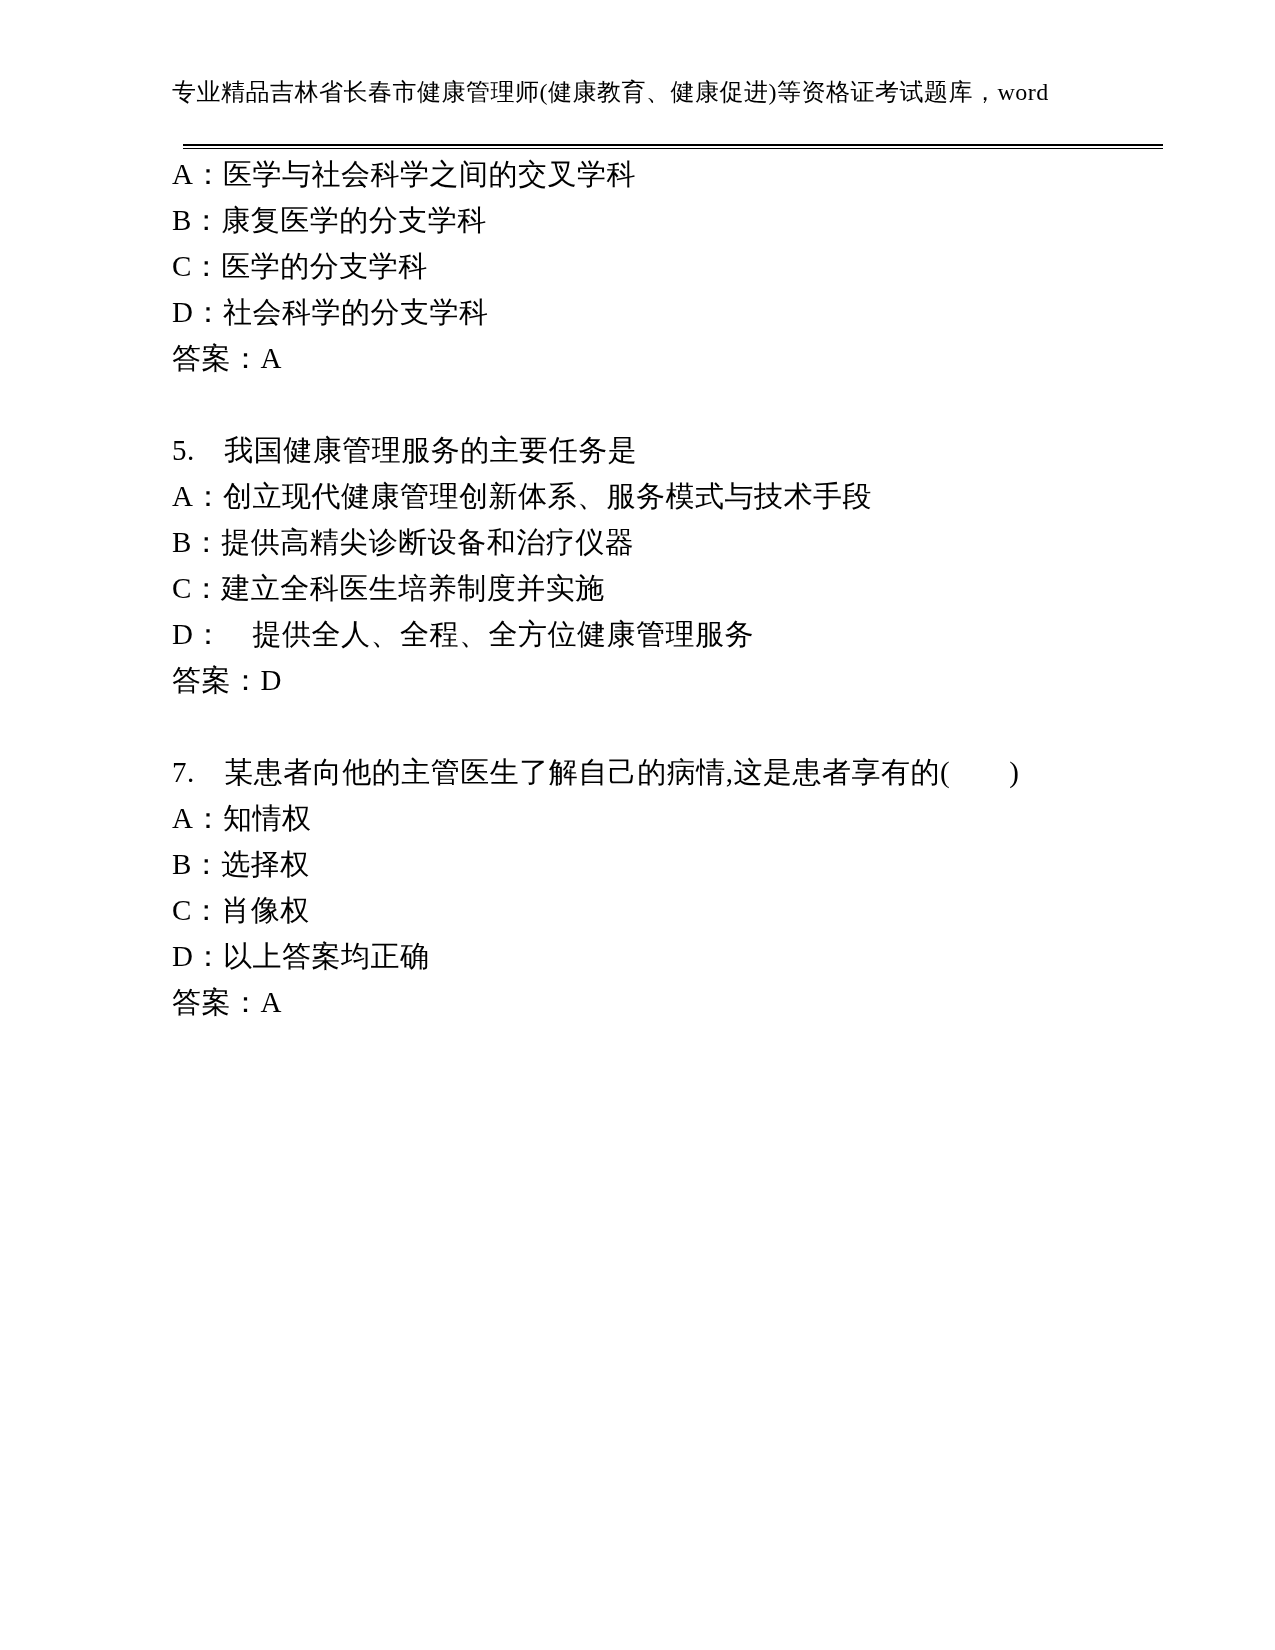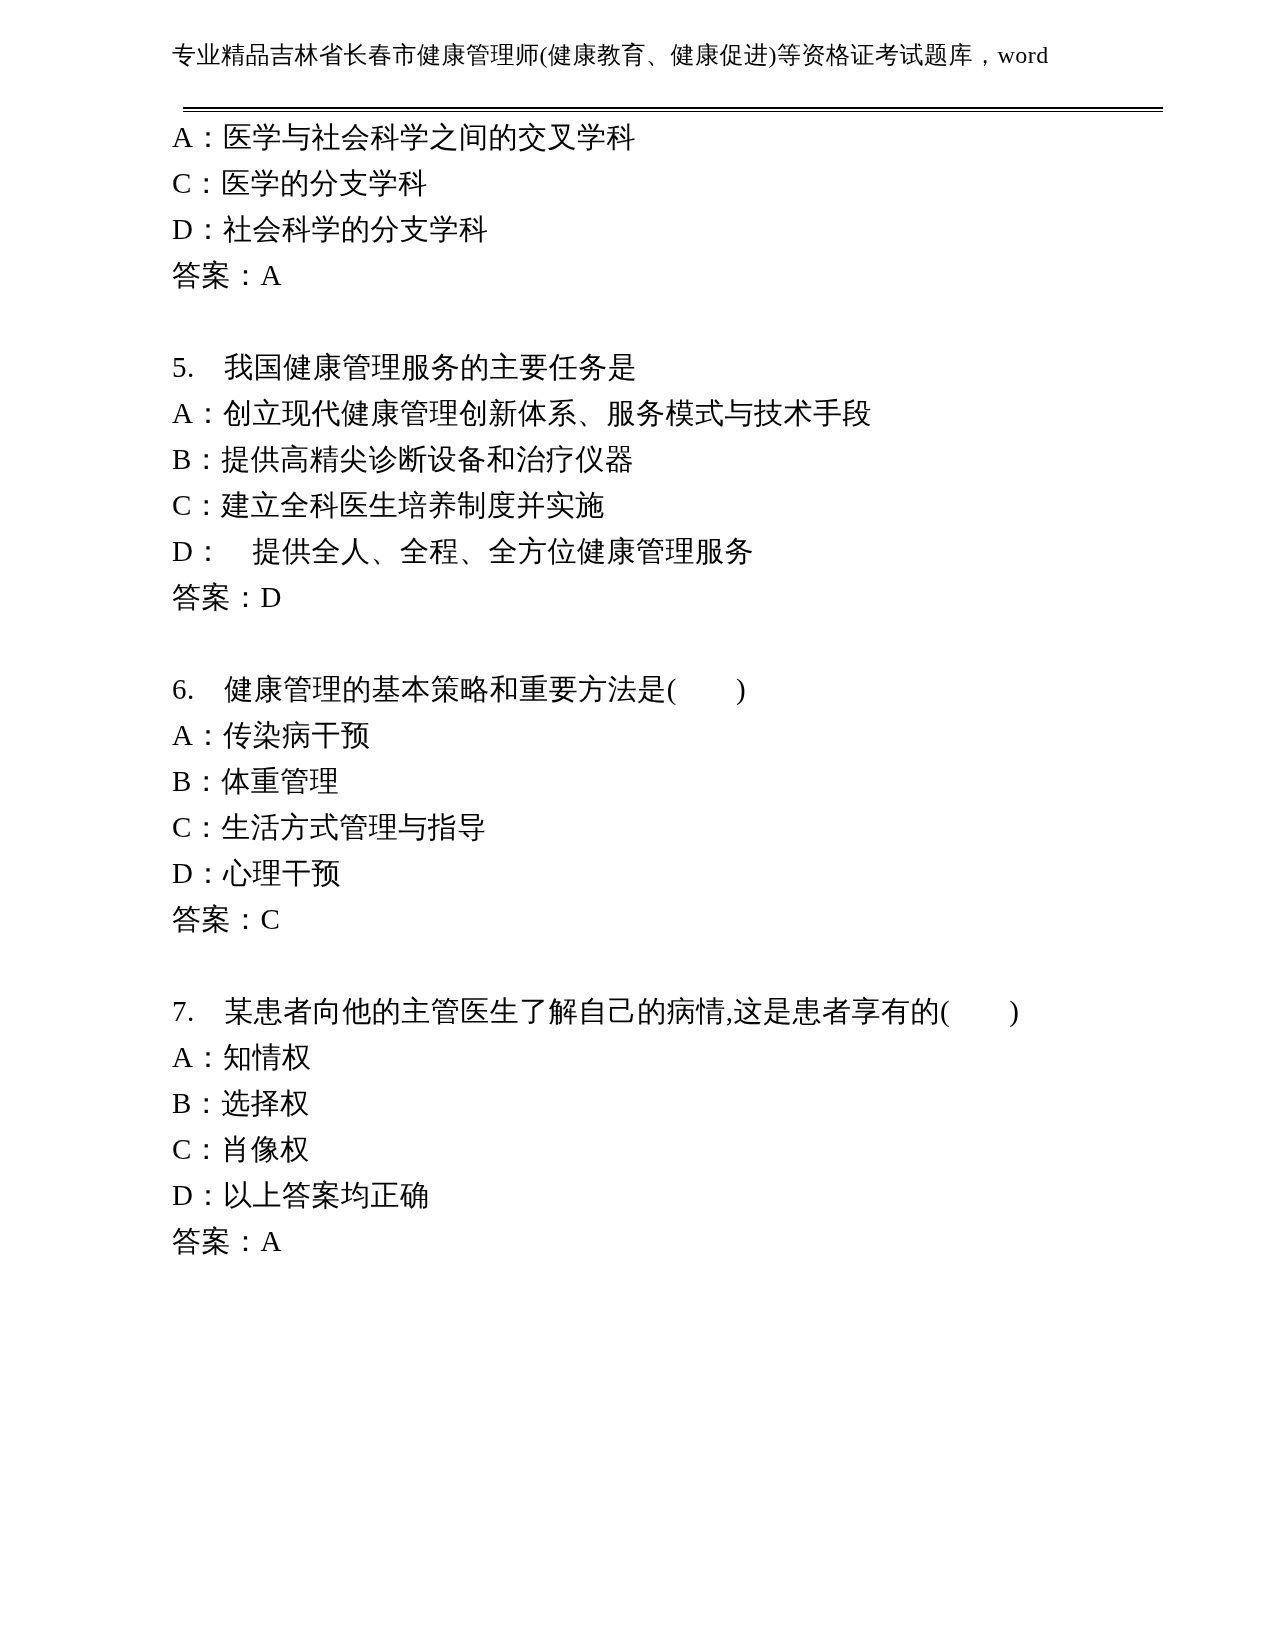--- a/index.html
+++ b/index.html
@@ -14,21 +14,21 @@
     font-family: "Liberation Serif", serif;
     color: #000000;
   }
   .page {
     position: relative;
     width: 1275px;
     height: 1650px;
     background: #ffffff;
   }
   .doc-header {
-    padding-top: 35px;
+    padding-top: 72px;
     padding-left: 172px;
   }
   .hline {
     font-size: 24px;
     line-height: 40px;
     white-space: nowrap;
     letter-spacing: 0.5px;
   }
   .header-rule {
     margin: 32px 0 0 183px;
@@ -61,41 +61,34 @@
 <body>
 
 <div class="page">
   <div class="doc-header">
     <div class="hline">专业精品吉林省长春市健康管理师(健康教育、健康促进)等资格证考试题库，word</div>
   </div>
   <div class="header-rule"></div>
   <div class="content">
       <div class="block">
         <div class="line option">A：医学与社会科学之间的交叉学科</div>
+        <div class="line option">B：康复医学的分支学科</div>
         <div class="line option">C：医学的分支学科</div>
         <div class="line option">D：社会科学的分支学科</div>
         <div class="line answer">答案：A</div>
       </div>
       <div class="block">
         <div class="line question">5.　我国健康管理服务的主要任务是</div>
         <div class="line option">A：创立现代健康管理创新体系、服务模式与技术手段</div>
         <div class="line option">B：提供高精尖诊断设备和治疗仪器</div>
         <div class="line option">C：建立全科医生培养制度并实施</div>
         <div class="line option">D：　提供全人、全程、全方位健康管理服务</div>
         <div class="line answer">答案：D</div>
       </div>
       <div class="block">
-        <div class="line question">6.　健康管理的基本策略和重要方法是(　　)</div>
-        <div class="line option">A：传染病干预</div>
-        <div class="line option">B：体重管理</div>
-        <div class="line option">C：生活方式管理与指导</div>
-        <div class="line option">D：心理干预</div>
-        <div class="line answer">答案：C</div>
-      </div>
-      <div class="block">
         <div class="line question">7.　某患者向他的主管医生了解自己的病情,这是患者享有的(　　)</div>
         <div class="line option">A：知情权</div>
         <div class="line option">B：选择权</div>
         <div class="line option">C：肖像权</div>
         <div class="line option">D：以上答案均正确</div>
         <div class="line answer">答案：A</div>
       </div>
     </div>
 </div>
 

